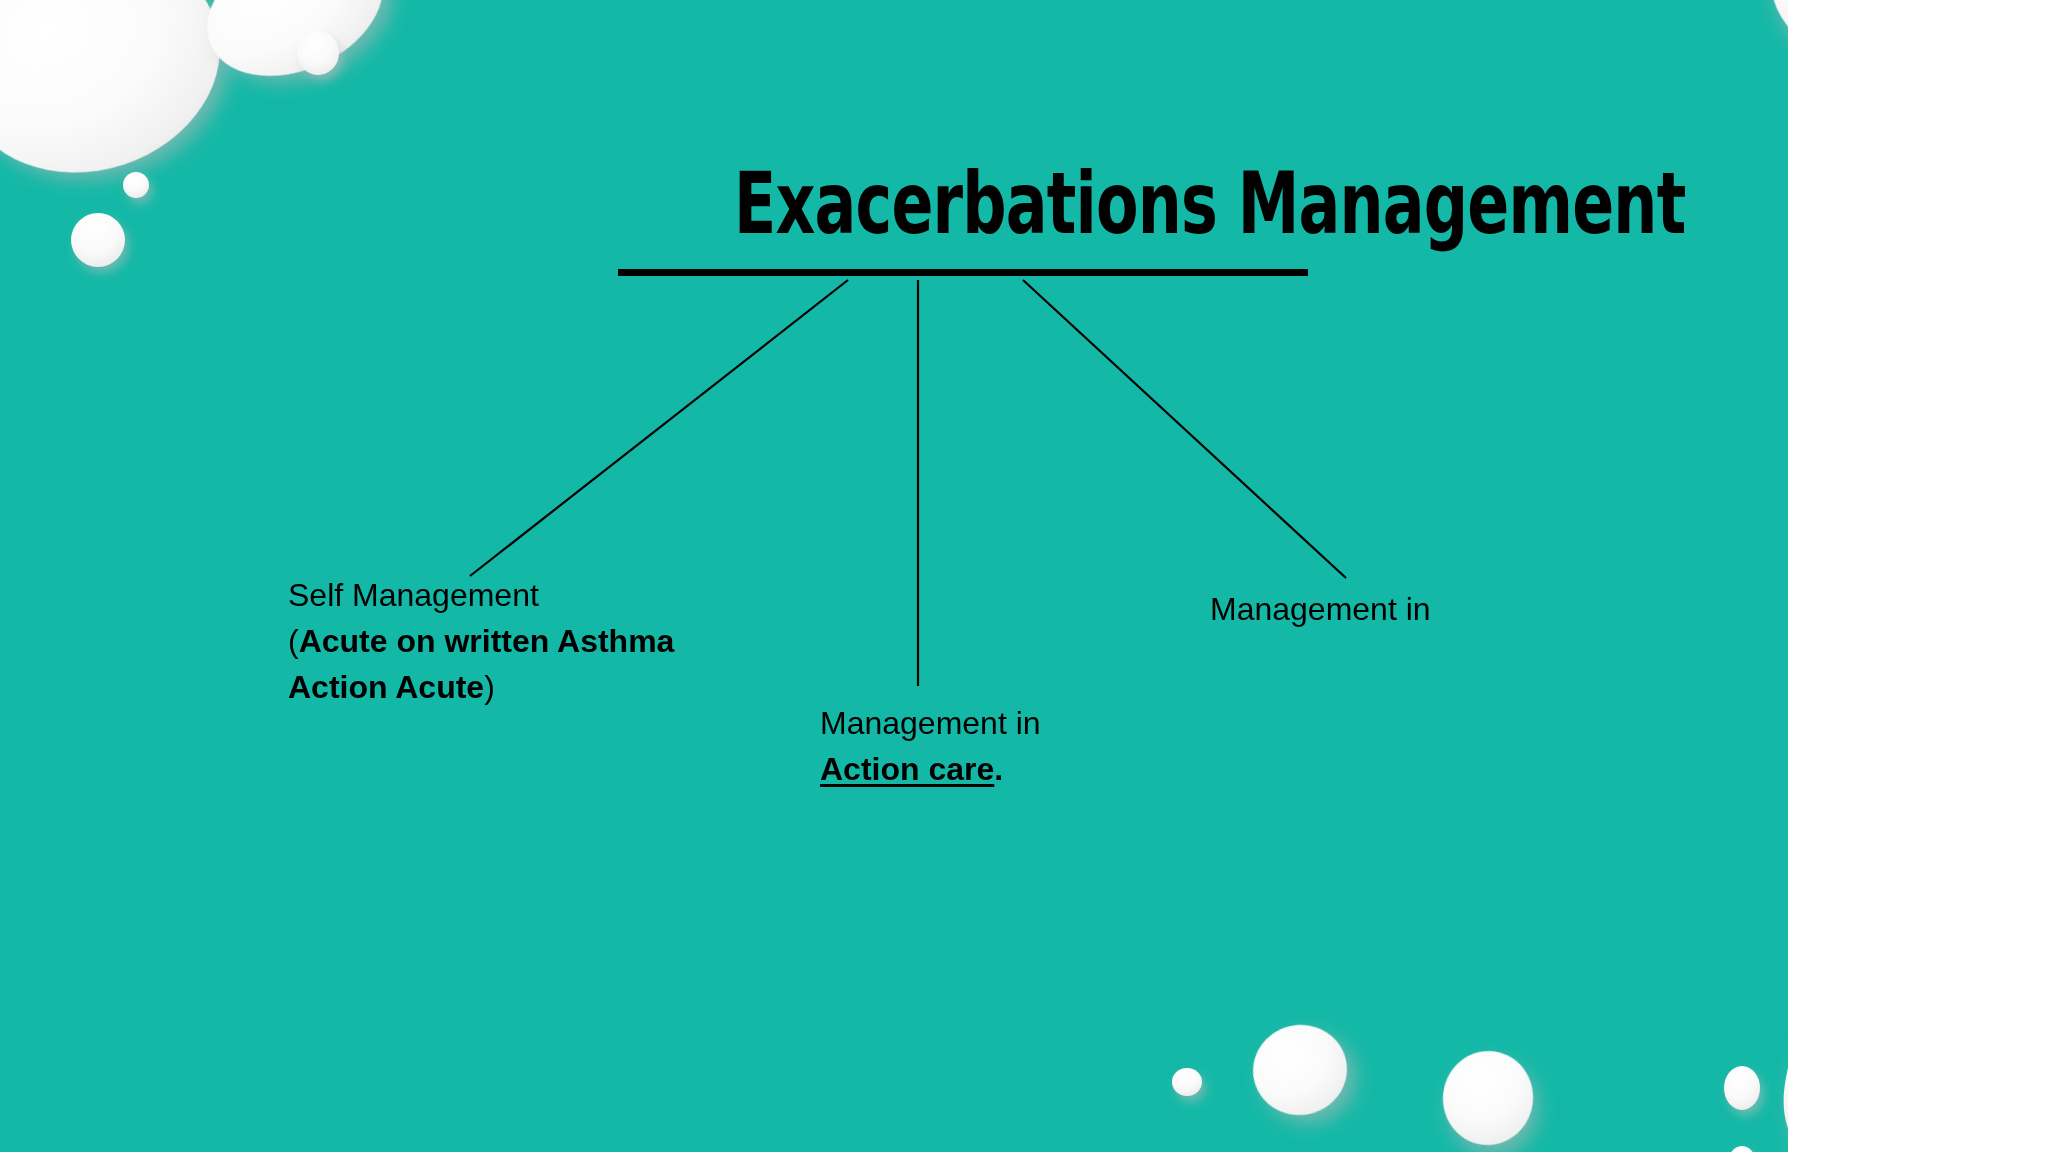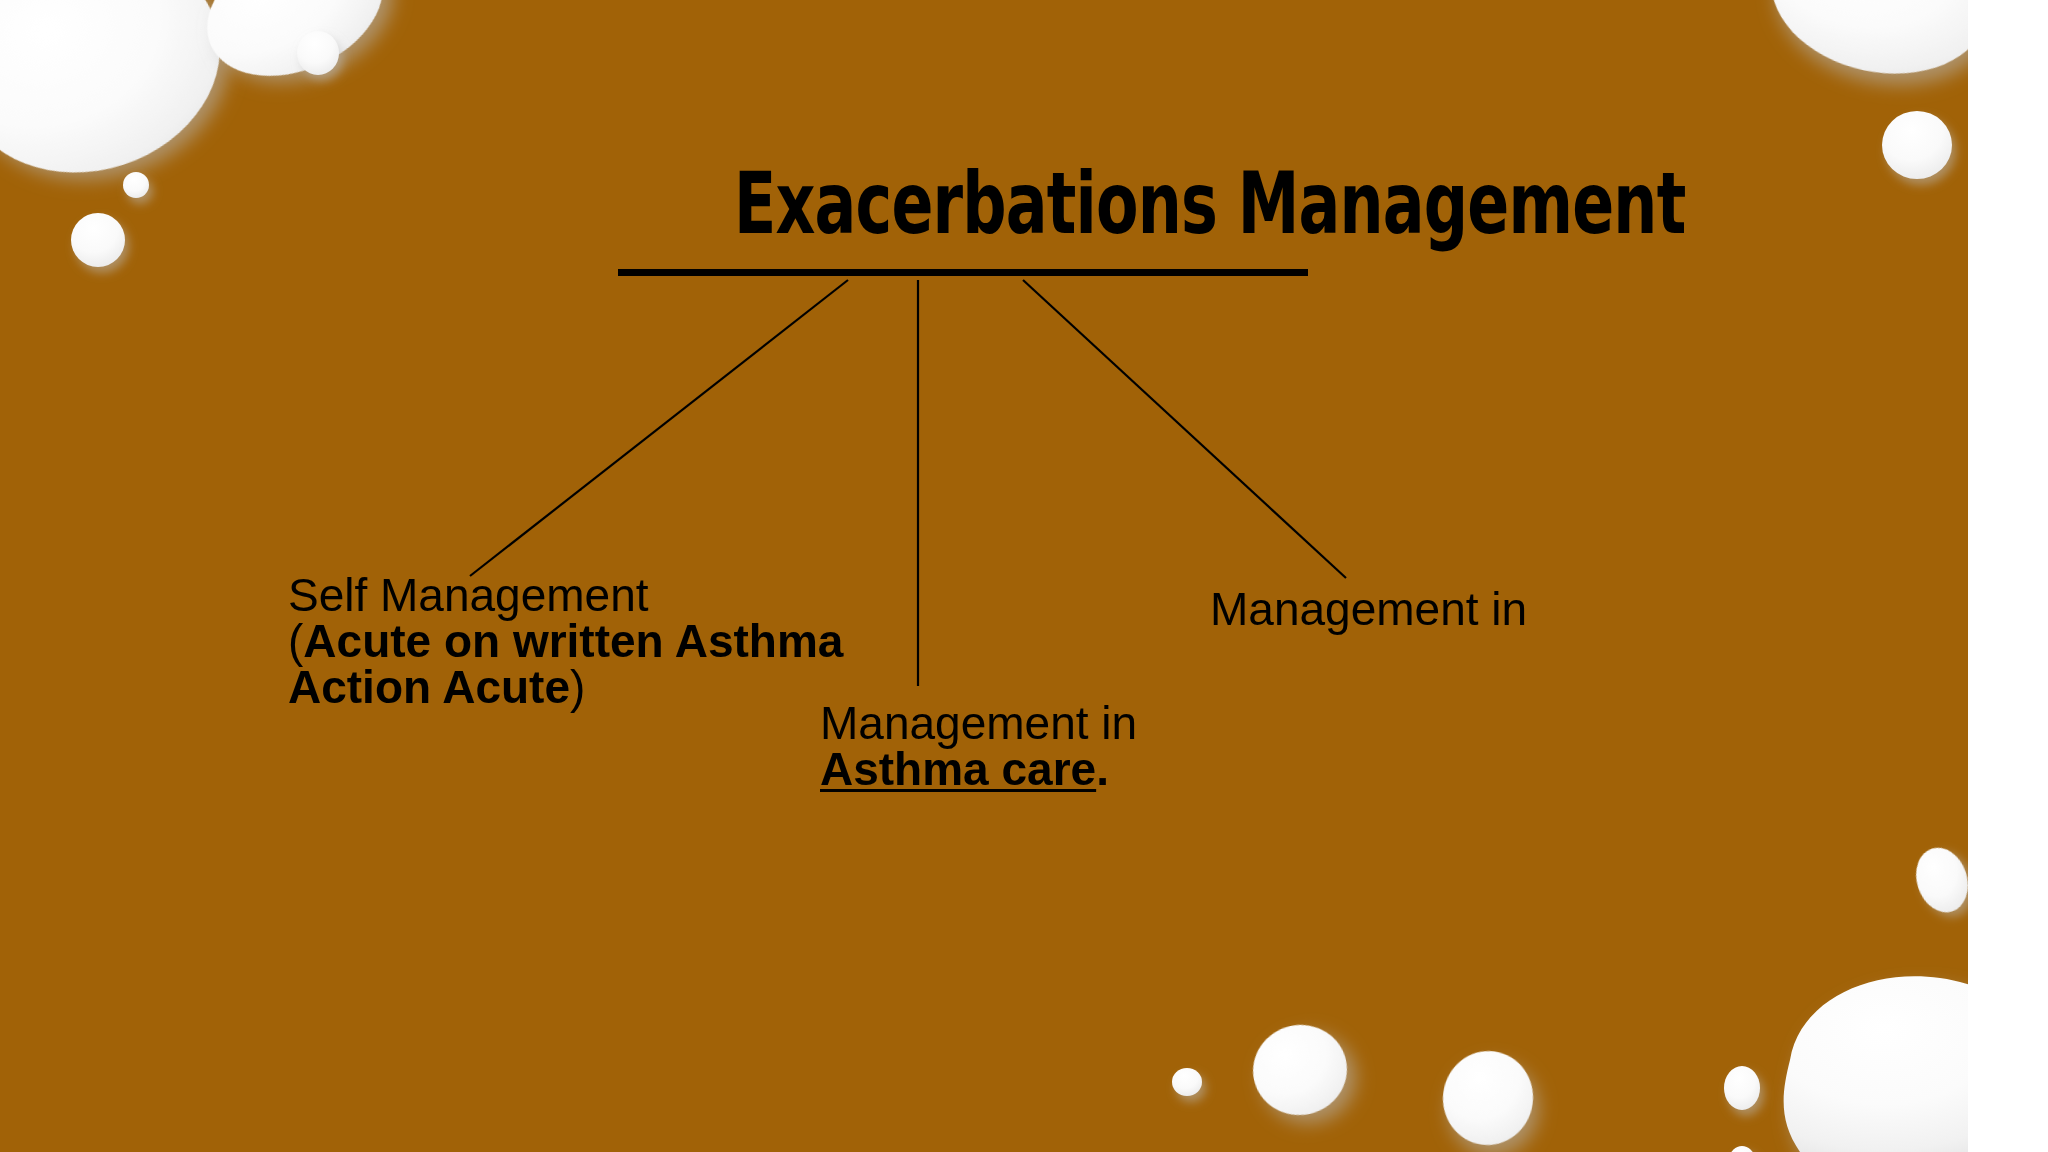--- a/index.html
+++ b/index.html
@@ -2,23 +2,23 @@
 <html><head>
 <meta charset="utf-8">
 <style>
   html, body {
     margin: 0;
     padding: 0;
     background: #ffffff;
   }
   #slide {
     position: relative;
-    width: 1968px;
+    width: 1788px;
     height: 1152px;
-    background: #a16207;
+    background: #14b8a6;
     overflow: hidden;
     font-family: "Liberation Sans", sans-serif;
     color: #000000;
   }
 
   
   #droplets {
     position: absolute;
     inset: 0;
     pointer-events: none;
@@ -56,21 +56,21 @@
     left: 618px;
     top: 269px;
     width: 690px;
     height: 7px;
     background: #000;
   }
 
   
   .text-block {
     position: absolute;
-    font-size: 46px;
+    font-size: 32px;
     line-height: 46px;
     color: #000;
     white-space: nowrap;
   }
   .text-block .ln { display: block; }
   .b   { font-weight: 700; }
   .bu  { font-weight: 700; text-decoration: underline; text-underline-offset: 4px; text-decoration-thickness: 3px; }
 
   #block-self  { left: 288px; top: 572px; }
   #block-prim  { left: 820px; top: 700px; }
@@ -144,20 +144,20 @@
   <div id="title-rule"></div>
 
   <div class="text-block" id="block-self">
     <span class="ln">Self Management</span>
     <span class="ln"><span>(</span><span class="b">Acute on written Asthma</span></span>
     <span class="ln"><span class="b">Action Acute</span><span>)</span></span>
   </div>
 
   <div class="text-block" id="block-prim">
     <span class="ln">Management in</span>
-    <span class="ln"><span class="bu">Asthma care</span><span class="b">.</span></span>
+    <span class="ln"><span class="bu">Action care</span><span class="b">.</span></span>
   </div>
 
   <div class="text-block" id="block-acute">
     <span class="ln">Management in</span>
   </div>
 
 </div>
 
 </body></html>

